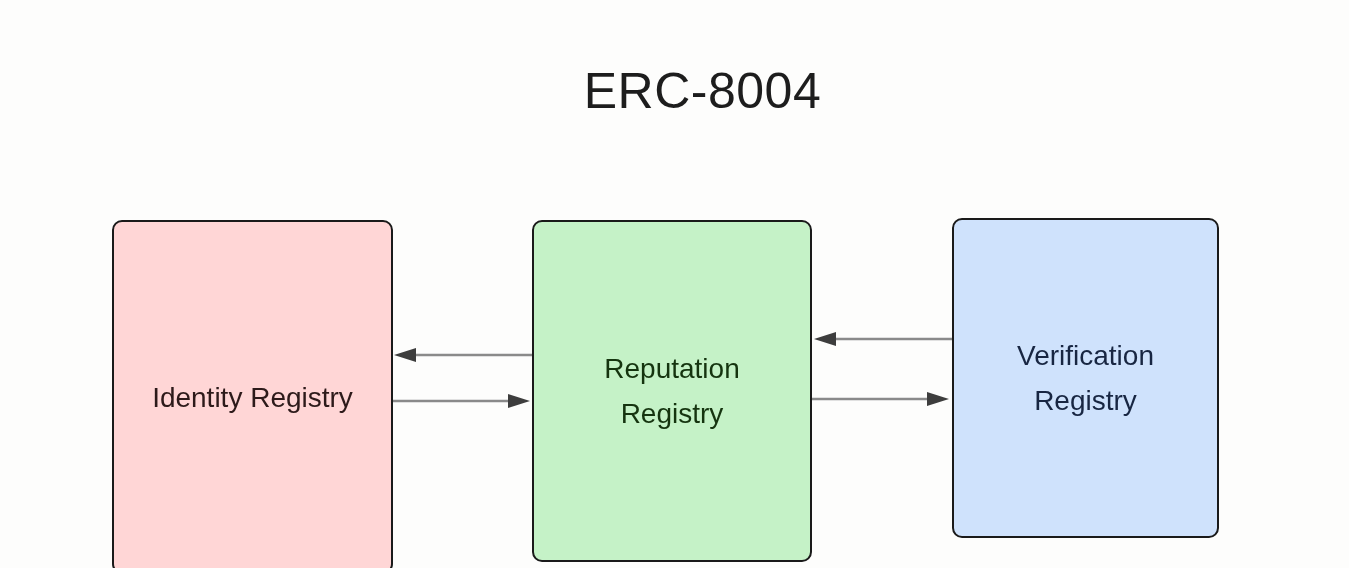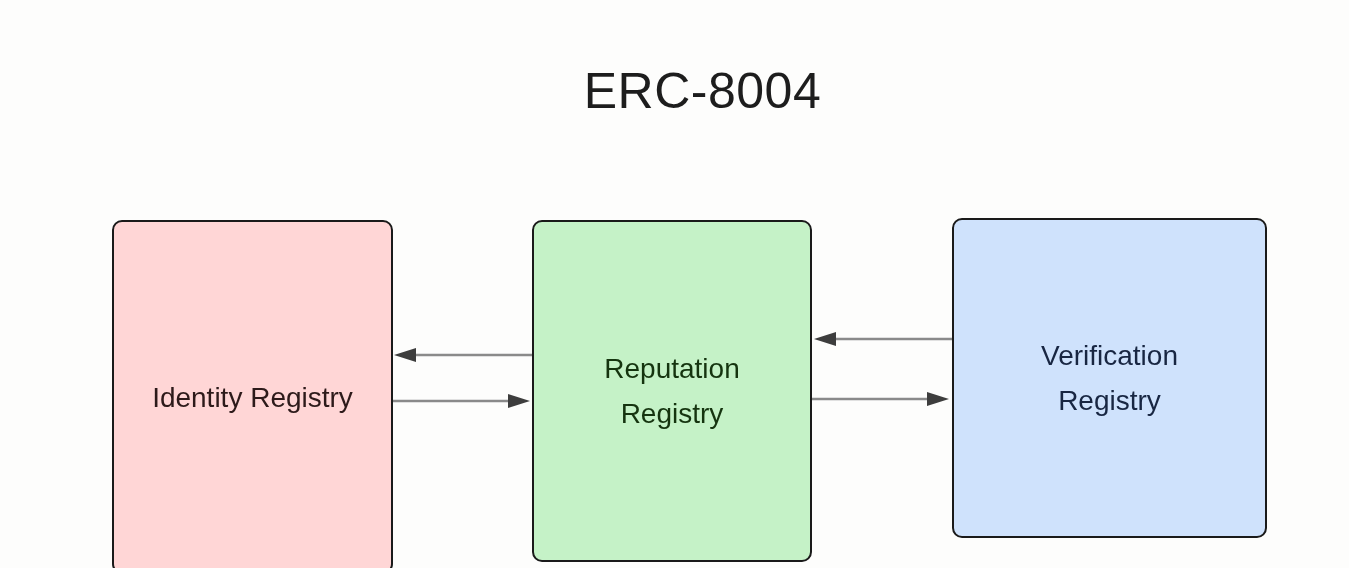--- a/index.html
+++ b/index.html
@@ -46,21 +46,21 @@
     justify-content: center;
     text-align: center;
   }
   .node .label {
     font-size: 28px;
     line-height: 45px;
     max-width: 232px;
   }
   .node-identity     { left: 112px; top: 220px; width: 281px; height: 354px; }
   .node-reputation   { left: 532px; top: 220px; width: 280px; height: 342px; }
-  .node-verification { left: 952px; top: 218px; width: 315px; height: 320px; }
+  .node-verification { left: 952px; top: 218px; width: 267px; height: 320px; }
 </style>
 </head>
 <body>
 
 <div class="canvas" style="background-color: rgb(253, 253, 252);">
 
   <h1 class="title" style="color: rgb(29, 29, 29);">ERC-8004</h1>
 
   <svg class="arrows" viewBox="0 0 1349 568" xmlns="http://www.w3.org/2000/svg">
     <g>

